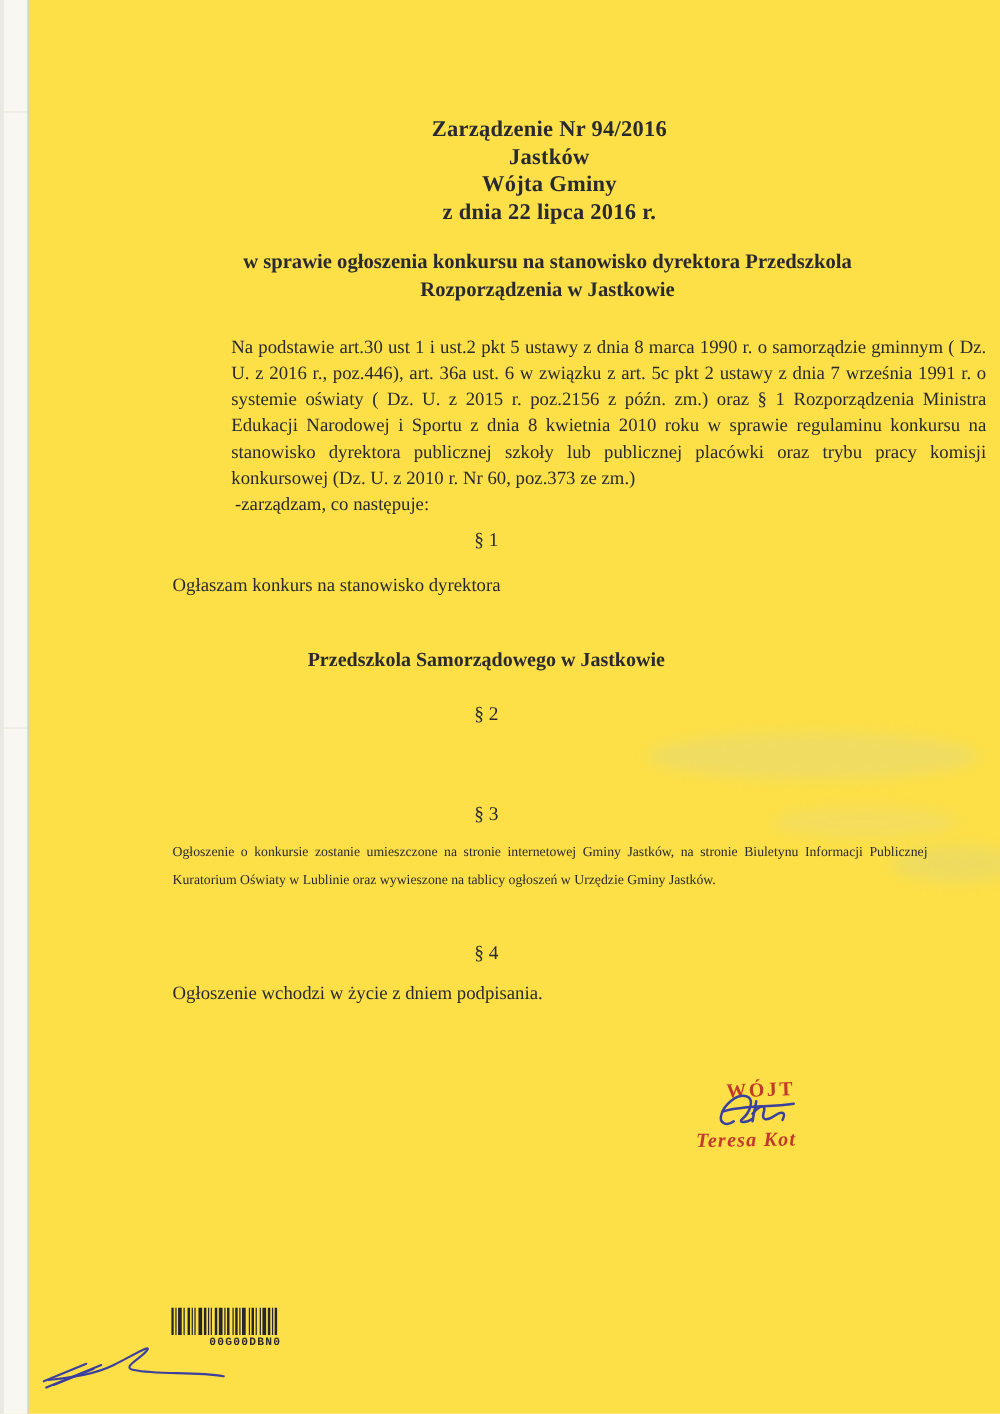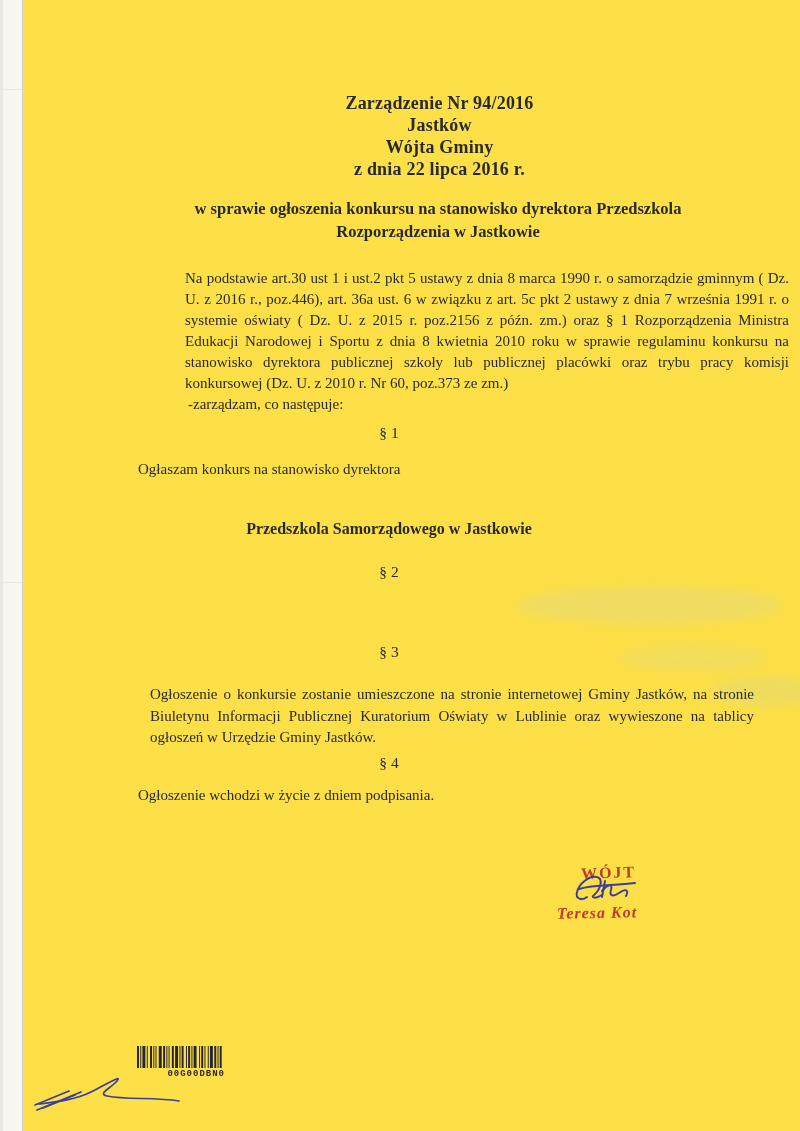--- a/index.html
+++ b/index.html
@@ -19,21 +19,21 @@
   .block{position:absolute;}
   .title-block{left:115px;top:92px;width:603px;text-align:center;font-weight:bold;font-size:18px;line-height:22px;letter-spacing:.2px;}
   .subject{left:135px;top:197px;width:560px;text-align:center;font-weight:bold;font-size:16.5px;line-height:23px;}
   .preamble-wrap{left:115px;top:268px;width:604px;font-size:15px;line-height:21px;margin-left:47px;}
   .preamble{margin:0;text-align:justify;}
   .preamble-closing{margin:0;padding-left:3px;}
   .section-mark{left:115px;width:502px;text-align:center;font-size:15.5px;}
   .s1-intro{left:115px;top:461px;width:604px;font-size:15px;}
   .center-bold{left:115px;width:502px;text-align:center;font-weight:bold;font-size:16px;}
   .s2-body{left:115px;top:599px;width:604px;font-size:15px;}
-  .s3-body{left:115px;top:672px;width:604px;font-size:15px;line-height:21.5px;text-align:justify;margin:12px;}
+  .s3-body{left:115px;top:672px;width:604px;font-size:11px;line-height:21.5px;text-align:justify;margin:0;}
   .s4-body{left:115px;top:787px;width:604px;font-size:15px;}
 
   .stamp{left:506px;top:862px;width:170px;height:70px;}
   .stamp-title{
     position:absolute;left:52px;top:2px;font-weight:bold;font-size:16px;letter-spacing:2px;
     transform:rotate(-2deg);font-family:"Liberation Serif",serif;
   }
   .stamp-sig{position:absolute;left:42px;top:8px;width:74px;height:38px;}
   .stamp-name{
     position:absolute;left:28px;top:42px;font-size:16px;font-style:italic;font-weight:bold;

